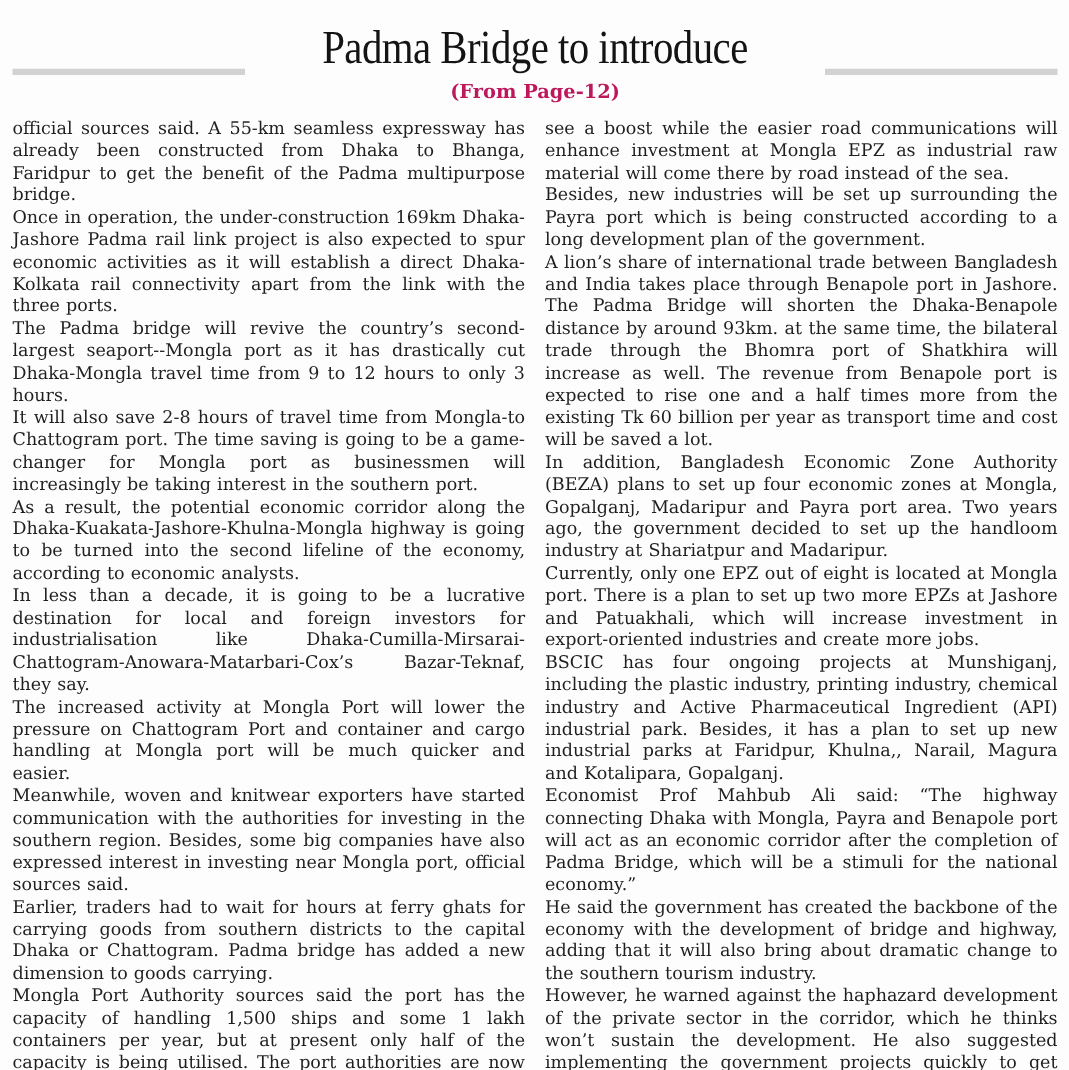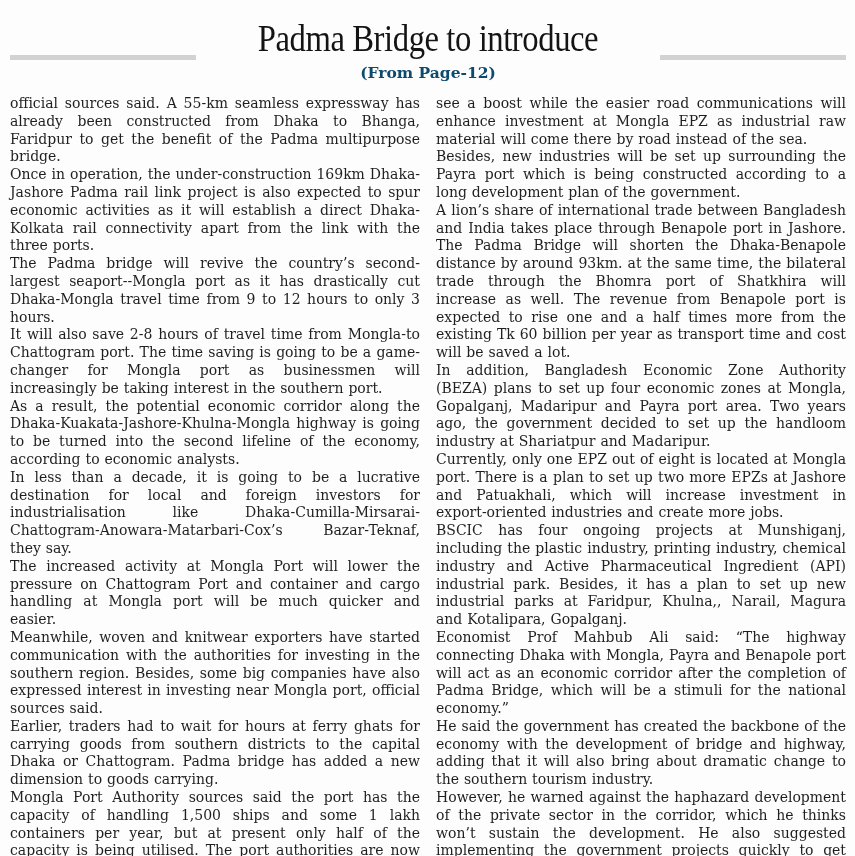--- a/index.html
+++ b/index.html
@@ -46,21 +46,21 @@
     transform: scaleX(0.86);
     transform-origin: center;
     line-height: 1.1;
   }
 
   .subtitle {
     text-align: center;
     font-weight: 700;
     font-size: 15.5px;
     margin-top: 3px;
-    color: #0c4a6e;
+    color: #be185d;
   }
 
   
   .body-columns {
     display: flex;
     gap: 16px;
     margin-top: 13px;
   }
 
   .col {

